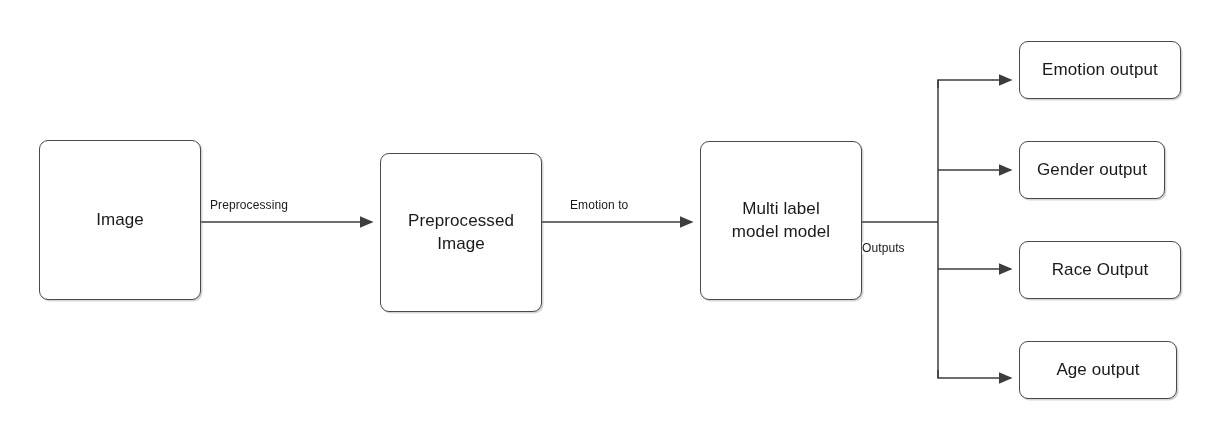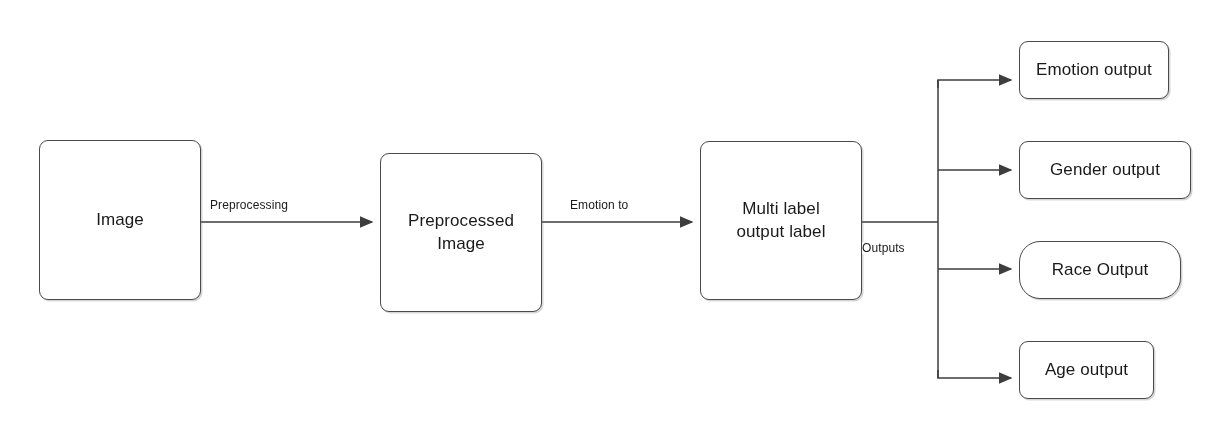--- a/index.html
+++ b/index.html
@@ -86,36 +86,36 @@
     <span class="node-label">Image</span>
   </div>
 
   <div class="node" style="left:380px; top:141px; width:162px; height:159px;margin-top:12px;">
     <span class="node-label">Preprocessed
 Image</span>
   </div>
 
   <div class="node" style="left:700px; top:141px; width:162px; height:159px;">
     <span class="node-label">Multi label
-output label</span>
+model model</span>
   </div>
 
-  <div class="node" style="left:1019px; top:41px; width:150px; height:58px;">
+  <div class="node" style="left:1019px; top:41px; width:162px; height:58px;">
     <span class="node-label">Emotion output</span>
   </div>
 
-  <div class="node" style="left:1019px; top:141px; width:172px; height:58px;">
+  <div class="node" style="left:1019px; top:141px; width:146px; height:58px;">
     <span class="node-label">Gender output</span>
   </div>
 
-  <div class="node" style="left:1019px; top:241px; width:162px; height:58px;border-radius:21px;">
+  <div class="node" style="left:1019px; top:241px; width:162px; height:58px;">
     <span class="node-label">Race Output</span>
   </div>
 
-  <div class="node" style="left:1019px; top:341px; width:135px; height:58px;">
+  <div class="node" style="left:1019px; top:341px; width:158px; height:58px;">
     <span class="node-label">Age output</span>
   </div>
 
   <div class="edge-label" style="left:210px; top:199px;">Preprocessing</div>
 
   <div class="edge-label" style="left:570px; top:199px;">Emotion to</div>
 
   <div class="edge-label" style="left:862px; top:199px;margin-top:43px;">Outputs</div>
 
 </div>

